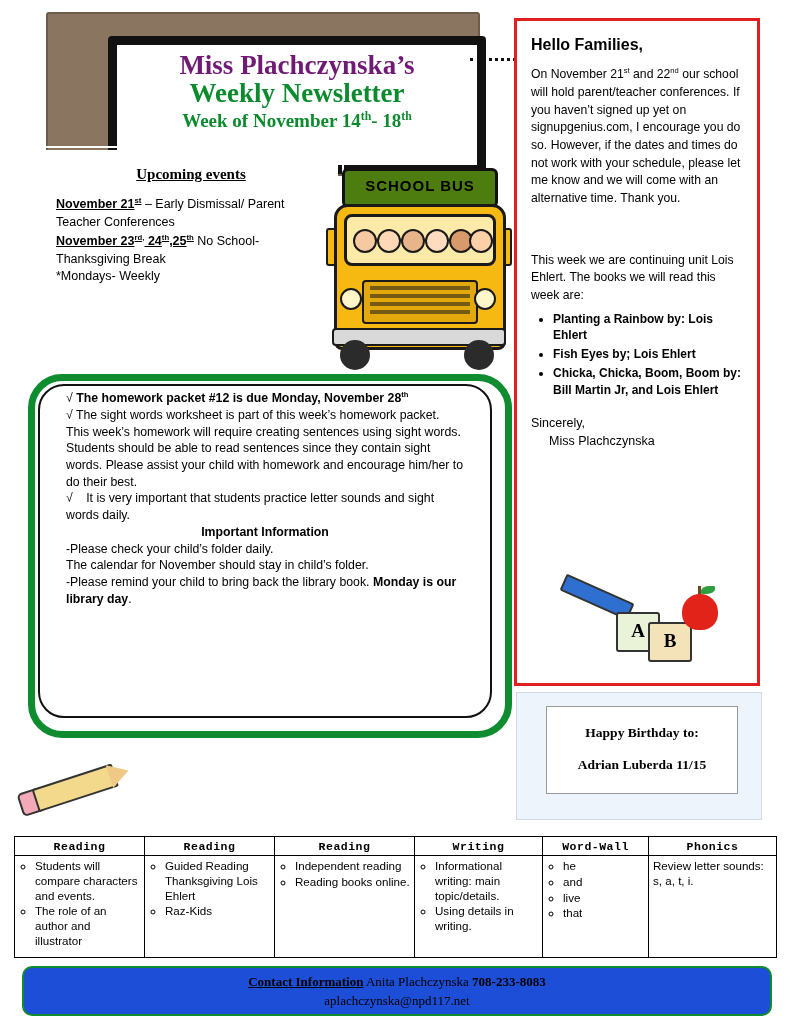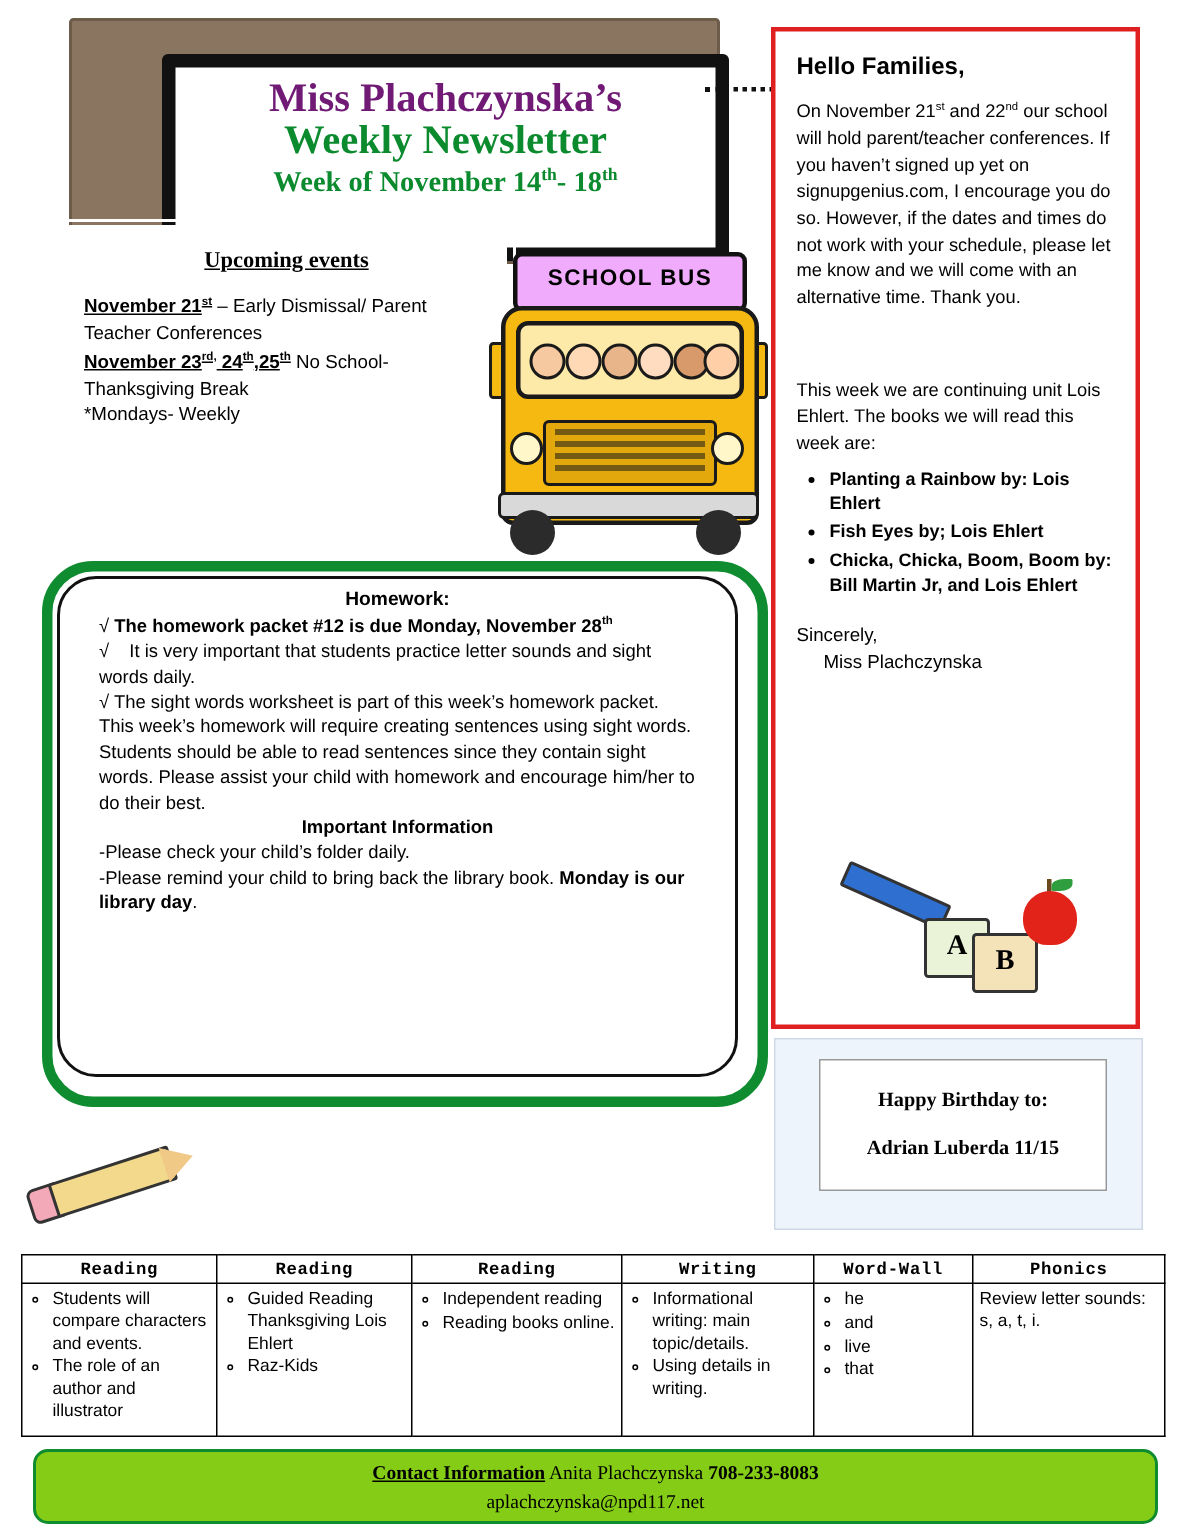--- a/index.html
+++ b/index.html
@@ -232,21 +232,21 @@
   .subjects ul li { margin-bottom: 1px; }
   .plain-cell { padding-left: 6px; }
 
   
   .contact {
     position: absolute;
     left: 22px; top: 966px;
     width: 746px; height: 46px;
     border: 2px solid #0e8c2f;
     border-radius: 10px;
-    background: #84cc16;
+    background: #1d4ed8;
     text-align: center;
     font-family: "Liberation Serif", serif;
     font-size: 13px;
   }
   .contact .l1 { margin-top: 6px; }
   .contact .l1 .u { text-decoration: underline; font-weight: bold; }
   .contact .l1 .phone { font-weight: bold; }
   .contact .l2 { margin-top: 3px; }
 
   
@@ -260,21 +260,21 @@
   
   .bus {
     position: absolute;
     left: 326px; top: 168px;
     width: 182px; height: 218px;
   }
   .bus-sign {
     position: absolute;
     left: 16px; top: 0px;
     width: 150px; height: 34px;
-    background: #f0abfc;
+    background: #4d7c0f;
     border: 3px solid #111;
     border-radius: 6px;
     text-align: center;
     font-family: "Liberation Sans", sans-serif;
     font-weight: bold;
     font-size: 15px;
     line-height: 30px;
     letter-spacing: 1px;
   }
   .bus-body {
@@ -484,26 +484,26 @@
     <div class="headlight" style="left:14px;"></div>
     <div class="headlight" style="left:148px;"></div>
     <div class="bumper"></div>
     <div class="wheel" style="left:14px;"></div>
     <div class="wheel" style="left:138px;"></div>
   </div>
 
   <div class="green-frame"></div>
   <div class="green-frame-inner"></div>
   <div class="hw-wrap">
-    <div class="hw-title">Homework:</div>
     <p><span>√</span> <span class="bold">The homework packet #12 is due Monday, November 28</span><span class="bold sup">th</span></p>
+    <p><span>√</span> <span>The sight words worksheet is part of this week’s homework packet. This week’s homework will require creating sentences using sight words. Students should be able to read sentences since they contain sight words. Please assist your child with homework and encourage him/her to do their best.</span></p>
     <p><span>√</span><span class="indent"></span> <span>It is very important that students practice letter sounds and sight words daily.</span></p>
-    <p><span>√</span> <span>The sight words worksheet is part of this week’s homework packet. This week’s homework will require creating sentences using sight words. Students should be able to read sentences since they contain sight words. Please assist your child with homework and encourage him/her to do their best.</span></p>
     <p class="hw-center-bold">Important Information</p>
     <p>-Please check your child’s folder daily.</p>
+    <p>The calendar for November should stay in child’s folder.</p>
     <p><span> -Please remind your child to bring back the library book. </span><span class="bold">Monday is our library day</span><span>.</span></p>
   </div>
 
   <div class="letter-box">
     <div class="letter-inner">
       <div class="letter-hello">Hello Families,</div>
       <div><span>On November 21</span><span class="sup">st</span><span> and 22</span><span class="sup">nd</span><span> our school will hold parent/teacher conferences. If you haven’t signed up yet on signupgenius.com, I encourage you do so. However, if the dates and times do not work with your schedule, please let me know and we will come with an alternative time. Thank you.</span></div>
       <div class="letter-gap"></div>
       <div>This week we are continuing unit Lois Ehlert. The books we will read this week are:</div>
       <ul class="letter-list">

